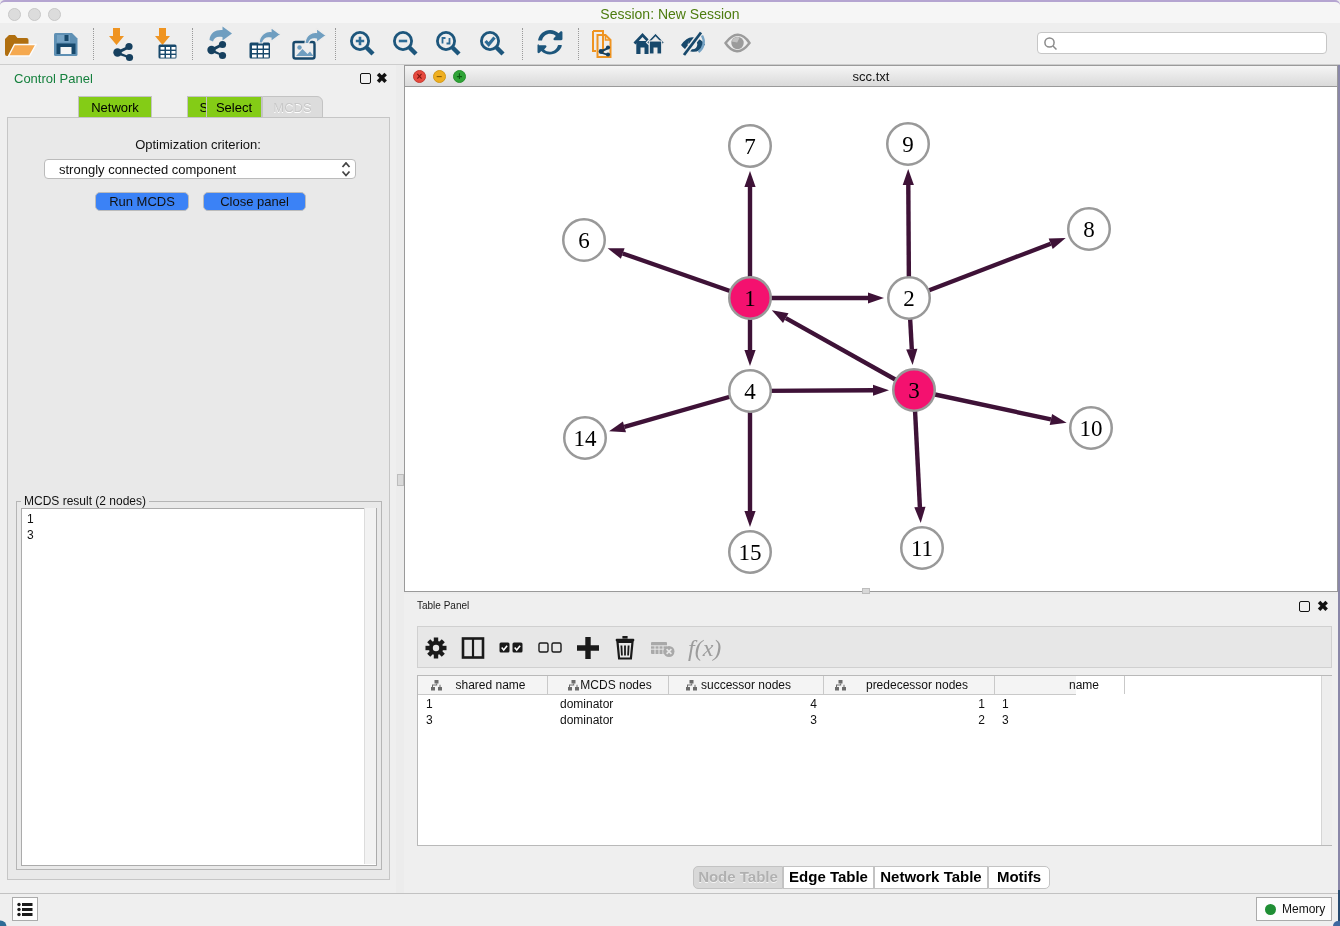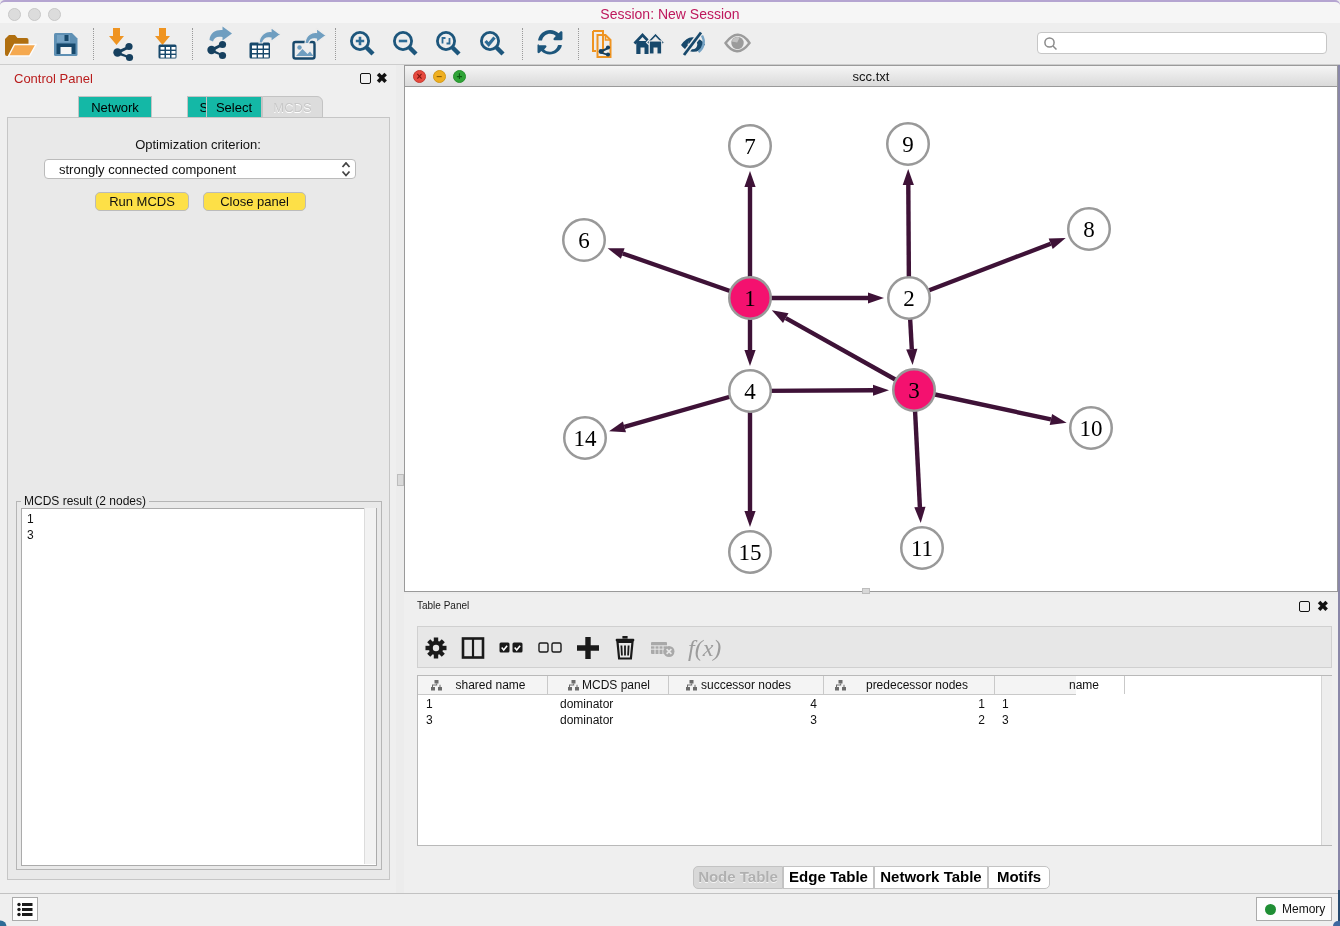--- a/index.html
+++ b/index.html
@@ -3,36 +3,36 @@
 <meta charset="utf-8">
 <style>
 * { margin:0; padding:0; box-sizing:border-box; }
 html,body { width:1340px; height:926px; overflow:hidden; }
 body { font-family:"Liberation Sans", sans-serif; background:#ececec; position:relative; }
 .abs { position:absolute; }
 
 
 #titlebar { left:0; top:0; width:1340px; height:23px; background:#f6f6f6; border-top:2px solid #b5a5d1; border-radius:5px 5px 0 0; }
 .tl-dot { position:absolute; top:6px; width:13px; height:13px; border-radius:50%; background:#dcdcdc; border:1px solid #c8c8c8; }
-#apptitle { position:absolute; top:4px; left:0; width:100%; text-align:center; color:#be185d; font-size:14px; }
+#apptitle { position:absolute; top:4px; left:0; width:100%; text-align:center; color:#4d7c0f; font-size:14px; }
 
 #toolbar { left:0; top:23px; width:1340px; height:42px; background:#eeeeee; border-bottom:1px solid #cdcdcd; }
 .sep { position:absolute; top:5px; height:32px; width:1px; border-left:1px dotted #9a9a9a; }
 #searchbox { position:absolute; left:1037px; top:9px; width:290px; height:22px; background:#ffffff; border:1px solid #c6c6c6; border-radius:4px; }
 
 
 #cpanel { left:0; top:65px; width:396px; height:828px; background:#efefef; }
-#cp-title { position:absolute; left:14px; top:71px; font-size:13px; color:#b91c1c; }
+#cp-title { position:absolute; left:14px; top:71px; font-size:13px; color:#15803d; }
 #cp-max { position:absolute; left:360px; top:73px; width:11px; height:11px; border:1.5px solid #111; border-radius:2px; }
 #cp-close { position:absolute; left:376px; top:70px; font-size:14px; font-weight:bold; color:#111; }
-.tabrow { position:absolute; top:96px; height:22px; background:#14b8a6; border:1px solid #c3c3c3; font-size:13px; text-align:center; line-height:21px; color:#000; }
+.tabrow { position:absolute; top:96px; height:22px; background:#84cc16; border:1px solid #c3c3c3; font-size:13px; text-align:center; line-height:21px; color:#000; }
 #cp-body { position:absolute; left:7px; top:117px; width:383px; height:763px; background:#e9e9e9; border:1px solid #c6c6c6; }
 #optlabel { position:absolute; left:0; top:137px; width:396px; text-align:center; font-size:13px; color:#111; }
 #combo { position:absolute; left:44px; top:159px; width:312px; height:20px; background:#fff; border:1px solid #bbb; border-radius:4px; font-size:13px; line-height:19px; padding-left:14px; color:#111; }
-.btn { position:absolute; top:192px; height:19px; background:#fde047; border:1px solid #bbb; border-radius:5px; font-size:13px; text-align:center; line-height:18px; color:#111; }
+.btn { position:absolute; top:192px; height:19px; background:#3b82f6; border:1px solid #bbb; border-radius:5px; font-size:13px; text-align:center; line-height:18px; color:#111; }
 #fieldset { position:absolute; left:16px; top:494px; width:366px; height:376px; border:1px solid #b5b5b5; }
 #fieldset legend { font-size:12px; color:#111; margin-left:4px; padding:0 3px; }
 #resultbox { position:absolute; left:21px; top:508px; width:356px; height:358px; background:#fff; border:1px solid #ababab; font-size:12px; color:#111; padding:2px 0 0 5px; line-height:16px; }
 #resscroll { position:absolute; left:364px; top:508px; width:12px; height:356px; background:#f2f2f2; border-left:1px solid #dcdcdc; }
 
 
 #netwin { left:404px; top:65px; width:934px; height:527px; background:#ffffff; border:1px solid #9a9a9a; }
 #nettitle { position:absolute; left:404px; top:65px; width:934px; height:22px; background:linear-gradient(#f5f5f5,#dadada); border:1px solid #9a9a9a; }
 .mac-dot { position:absolute; top:70px; width:13px; height:13px; border-radius:50%; font-size:10px; font-weight:bold; text-align:center; line-height:12px; }
 #netname { position:absolute; left:404px; top:69px; width:934px; text-align:center; font-size:13px; color:#111; }
@@ -407,21 +407,21 @@
       </g>
     <g transform="translate(417,4)">
         <rect x="3.5" y="0" width="4" height="3.5"></rect>
         <rect x="0" y="7" width="4" height="3.5"></rect>
         <rect x="7" y="7" width="4" height="3.5"></rect>
         <path d="M5.2 3.5 h1 v2 h-4.2 v1.7 h-1 v-2.7 h4.2 z M9.5 4.8 v2.4 h-1 v-2.4 z"></path>
       </g>
   </g>
 </svg>
 <div class="hcol" style="left:418px; width:130px;"><span style="padding-left:16px;">shared name</span></div>
-<div class="hcol" style="left:548px; width:121px;"><span style="padding-left:16px;">MCDS panel</span></div>
+<div class="hcol" style="left:548px; width:121px;"><span style="padding-left:16px;">MCDS nodes</span></div>
 <div class="hcol" style="left:669px; width:155px;"><span style="">successor nodes</span></div>
 <div class="hcol" style="left:824px; width:171px;"><span style="padding-left:16px;">predecessor nodes</span></div>
 <div class="hcol" style="left:1044px; width:81px;">name</div>
 <div class="trow" style="left:426px; top:696px;">1</div>
 <div class="trow" style="left:560px; top:696px;">dominator</div>
 <div class="trow" style="left:669px; top:696px; width:148px; text-align:right;">4</div>
 <div class="trow" style="left:824px; top:696px; width:161px; text-align:right;">1</div>
 <div class="trow" style="left:1002px; top:696px;">1</div>
 <div class="trow" style="left:426px; top:712px;">3</div>
 <div class="trow" style="left:560px; top:712px;">dominator</div>

